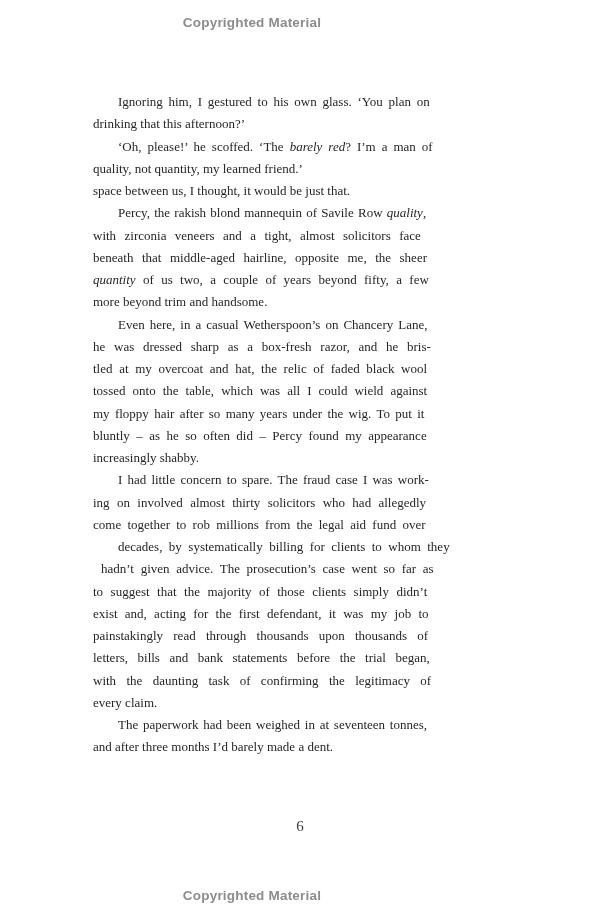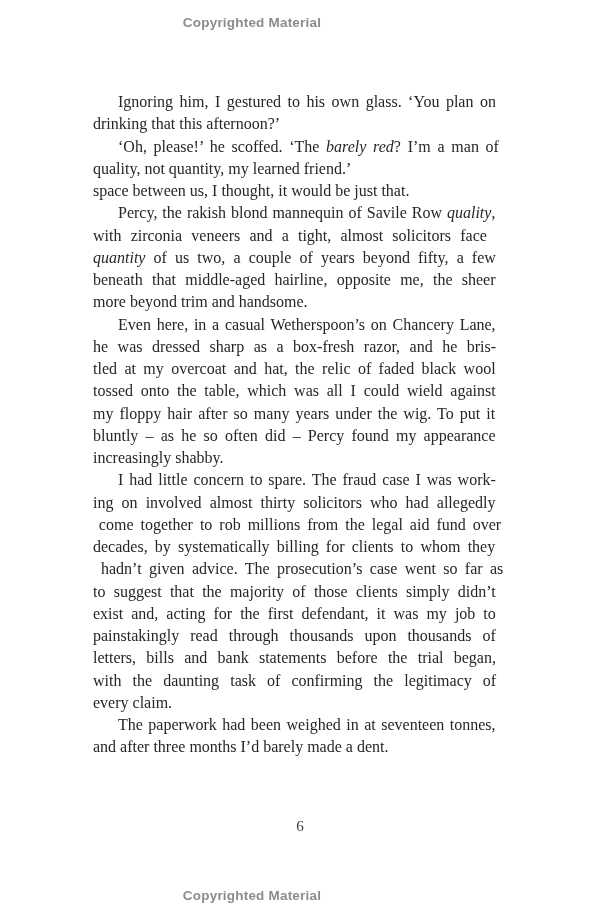--- a/index.html
+++ b/index.html
@@ -23,21 +23,21 @@
     letter-spacing: 0.2px;
   }
   .copyright-top { top: 15px; }
   .copyright-bottom { top: 888px; }
   .body-text {
     position: absolute;
     left: 93px;
     top: 91px;
     width: 414px;
     font-family: "Liberation Serif", serif;
-    font-size: 16px;
+    font-size: 13px;
     color: #262626;
   }
   .line {
     height: 22.25px;
     line-height: 22.25px;
     white-space: nowrap;
     text-align: left;
   }
   .line.indent { padding-left: 25px; }
   .line i { font-style: italic; }
@@ -58,34 +58,34 @@
 <div class="copyright-notice copyright-top">Copyrighted Material</div>
 
 <div class="body-text">
     <div class="line indent" style="word-spacing: 2.49px;"><span><span>Ignoring him, I gestured to his own glass. ‘You plan on</span></span></div>
     <div class="line"><span><span>drinking that this afternoon?’</span></span></div>
     <div class="line indent" style="word-spacing: 2.73px;"><span><span>‘Oh, please!’ he scoffed. ‘The </span><i>barely red</i><span>? I’m a man of</span></span></div>
     <div class="line"><span><span>quality, not quantity, my learned friend.’</span></span></div>
     <div class="line"><span><span>space between us, I thought, it would be just that.</span></span></div>
     <div class="line indent" style="word-spacing: 0.98px;"><span><span>Percy, the rakish blond mannequin of Savile Row </span><i>quality</i><span>,</span></span></div>
     <div class="line" style="word-spacing: 5.19px;"><span><span>with zirconia veneers and a tight, almost solicitors face</span></span></div>
+    <div class="line" style="word-spacing: 5.27px;"><span><span>beneath that middle-aged hairline, opposite me, the sheer</span></span></div>
     <div class="line" style="word-spacing: 4.12px;"><span><i>quantity</i><span> of us two, a couple of years beyond fifty, a few</span></span></div>
-    <div class="line" style="word-spacing: 5.27px;"><span><span>beneath that middle-aged hairline, opposite me, the sheer</span></span></div>
     <div class="line"><span><span>more beyond trim and handsome.</span></span></div>
     <div class="line indent" style="word-spacing: 1.75px;"><span><span>Even here, in a casual Wetherspoon’s on Chancery Lane,</span></span></div>
     <div class="line" style="word-spacing: 5.5px;"><span><span>he was dressed sharp as a box-fresh razor, and he bris-</span></span></div>
     <div class="line" style="word-spacing: 3.4px;"><span><span>tled at my overcoat and hat, the relic of faded black wool</span></span></div>
     <div class="line" style="word-spacing: 3.78px;"><span><span>tossed onto the table, which was all I could wield against</span></span></div>
     <div class="line" style="word-spacing: 2.05px;"><span><span>my floppy hair after so many years under the wig. To put it</span></span></div>
     <div class="line" style="word-spacing: 3.19px;"><span><span>bluntly – as he so often did – Percy found my appearance</span></span></div>
     <div class="line"><span><span>increasingly shabby.</span></span></div>
     <div class="line indent" style="word-spacing: 1.9px;"><span><span>I had little concern to spare. The fraud case I was work-</span></span></div>
     <div class="line" style="word-spacing: 4.09px;"><span><span>ing on involved almost thirty solicitors who had allegedly</span></span></div>
-    <div class="line" style="word-spacing: 3px; text-align: center;"><span><span>come together to rob millions from the legal aid fund over</span></span></div>
-    <div class="line" style="word-spacing: 3.23px;"><span><span>decades, by systematically billing for clients to whom they</span></span></div>
+    <div class="line" style="word-spacing: 3px;"><span><span>come together to rob millions from the legal aid fund over</span></span></div>
+    <div class="line" style="word-spacing: 3.23px; margin-left: 25px;"><span><span>decades, by systematically billing for clients to whom they</span></span></div>
     <div class="line" style="word-spacing: 3.4px; margin-left: 8px;"><span><span>hadn’t given advice. The prosecution’s case went so far as</span></span></div>
     <div class="line" style="word-spacing: 4.23px;"><span><span>to suggest that the majority of those clients simply didn’t</span></span></div>
     <div class="line" style="word-spacing: 4.02px;"><span><span>exist and, acting for the first defendant, it was my job to</span></span></div>
     <div class="line" style="word-spacing: 6.98px;"><span><span>painstakingly read through thousands upon thousands of</span></span></div>
     <div class="line" style="word-spacing: 6.27px;"><span><span>letters, bills and bank statements before the trial began,</span></span></div>
     <div class="line" style="word-spacing: 7.07px;"><span><span>with the daunting task of confirming the legitimacy of</span></span></div>
     <div class="line"><span><span>every claim.</span></span></div>
     <div class="line indent" style="word-spacing: 1.49px;"><span><span>The paperwork had been weighed in at seventeen tonnes,</span></span></div>
     <div class="line"><span><span>and after three months I’d barely made a dent.</span></span></div>
   </div>

